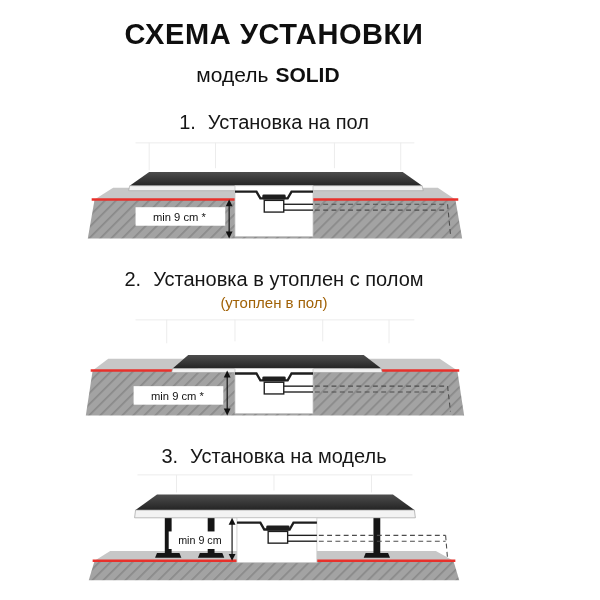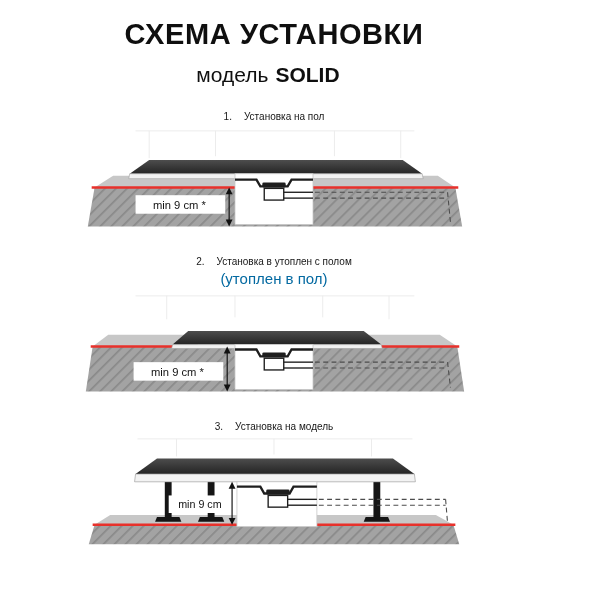--- a/index.html
+++ b/index.html
@@ -30,28 +30,28 @@
     font-size: 21px;
     margin: 0 12px 24px 0;
     color: #0f0f0f;
   }
   .subtitle .model-name {
     font-weight: 700;
     margin-left: 7px;
   }
   .install-section { margin: 0 0 14px 0; }
   .section-heading {
-    font-size: 10px;
+    font-size: 20px;
     color: #161616;
     margin-bottom: 3px;
   }
   .section-number { margin-right: 12px; }
   .section-subheading {
     font-size: 15px;
-    color: #0369a1;
+    color: #a16207;
     margin-bottom: 3px;
   }
   .illus {
     width: 400px;
     height: 117px;
     display: block;
     margin: 0 auto;
   }
   svg text {
     font-family: "Liberation Sans", sans-serif;

